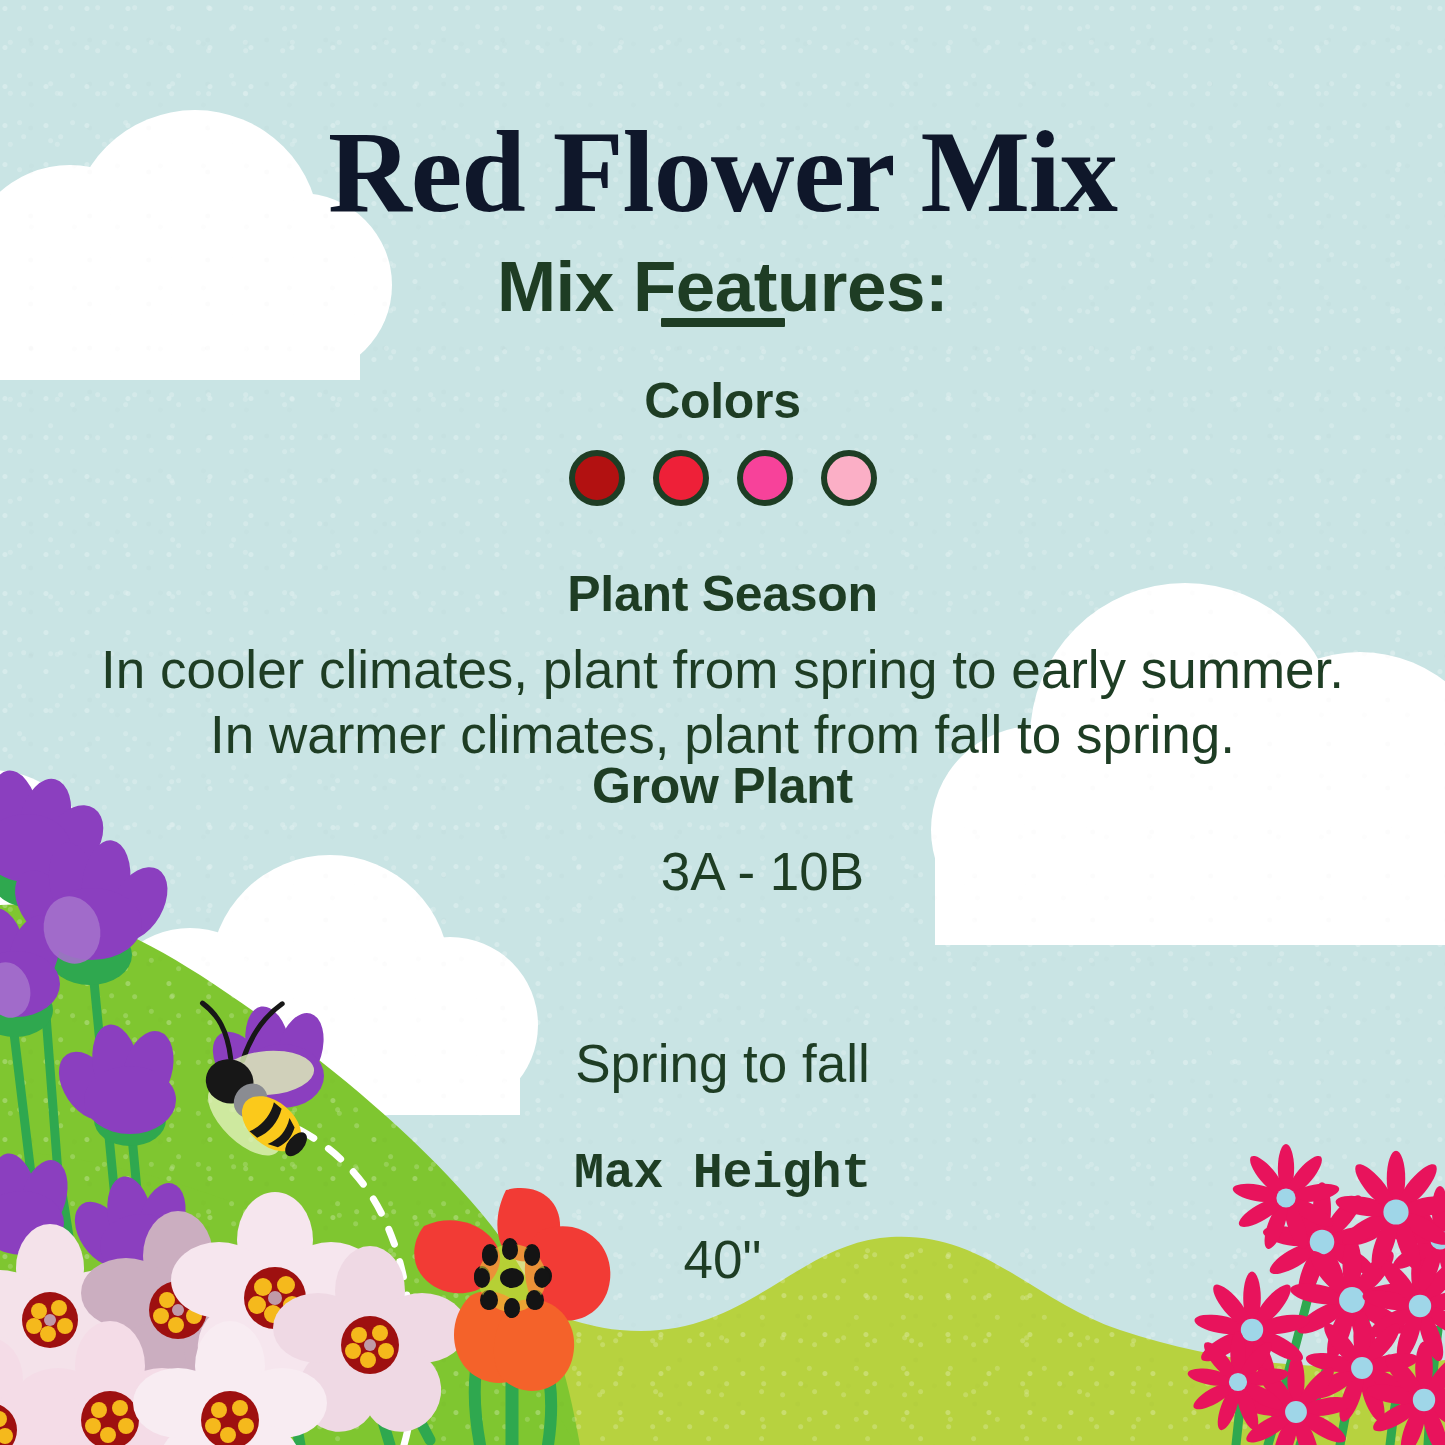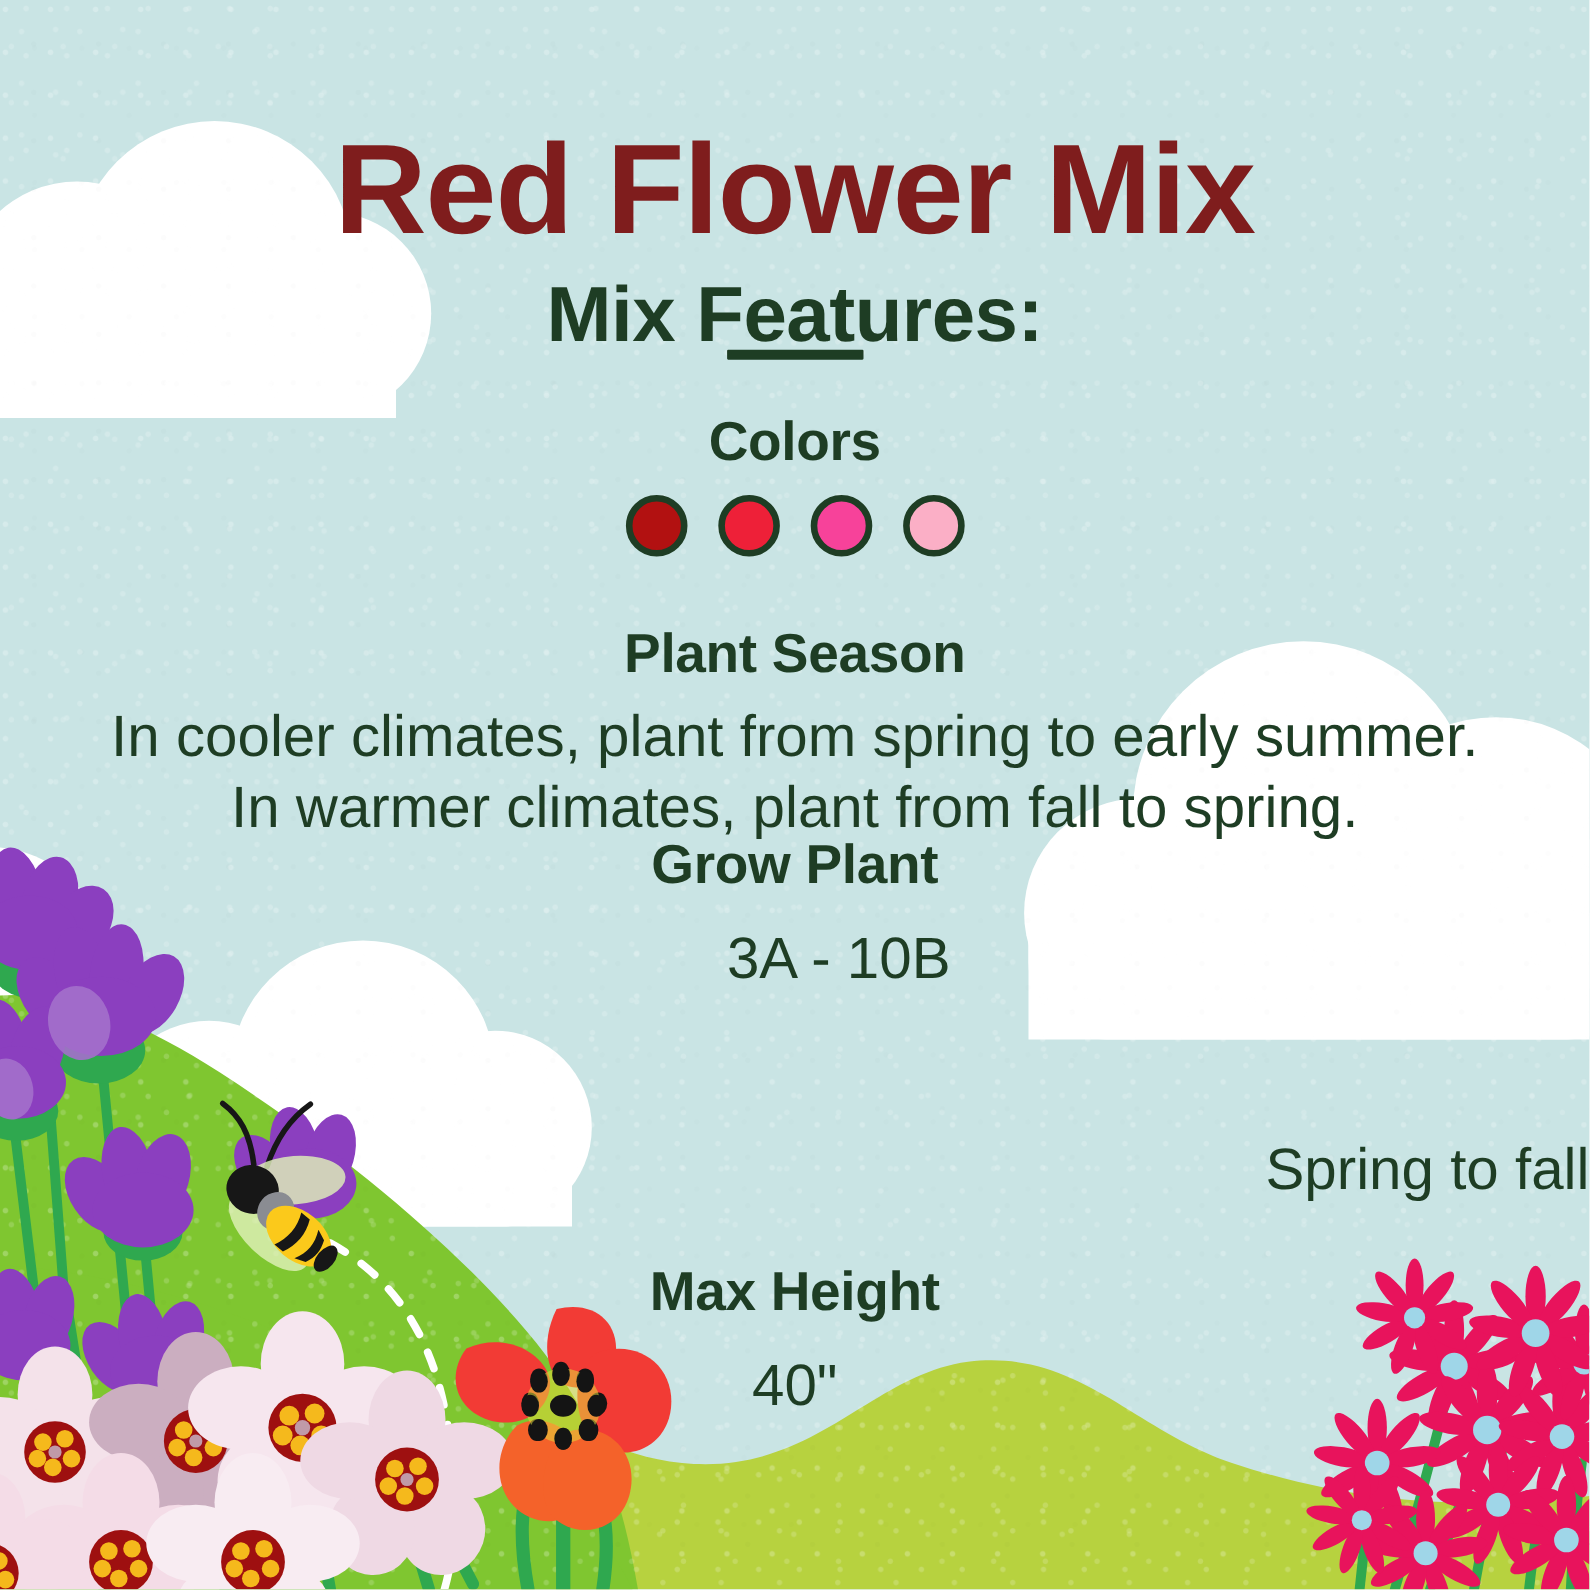--- a/index.html
+++ b/index.html
@@ -47,26 +47,26 @@
     width:1445px; height:1445px;
     z-index:5;
     text-align:center;
     color:#1e3d24;
     pointer-events:none;
   }
   #content > * { pointer-events:auto; }
 
   #title {
     position:absolute; top:112px; left:0; width:1445px;
-    font-family:Liberation Sans, sans-serif;
+    font-family:Liberation Serif, serif;
     font-weight:700;
     font-size:116px;
     line-height:1.05;
     letter-spacing:-1px;
-    color:#7f1d1d;
+    color:#0f172a;
   }
 
   #features-heading {
     position:absolute; top:246px; left:0; width:1445px;
     font-size:71px; font-weight:700;
     letter-spacing:-.5px;
   }
 
   #divider {
     position:absolute; top:318px; left:50%;
@@ -97,23 +97,23 @@
     border:6px solid #1e3d24;
   }
 
   #plant-season-title { top:565px; }
   #plant-season-body  { top:638px; }
 
   #grow-zone-title { top:757px; }
   #grow-zone-body  { top:840px;margin-left:40px; }
 
   #bloom-season-title { top:950px; }
-  #bloom-season-body  { top:1032px;text-align:right; }
-
-  #max-height-title { top:1145px; }
+  #bloom-season-body  { top:1032px; }
+
+  #max-height-title { top:1145px;font-family:Liberation Mono, monospace; }
   #max-height-body  { top:1228px; }
 </style>
 </head>
 <body>
 
 <div id="card">
 
   <svg class="layer" id="clouds-layer" viewBox="0 0 1445 1445">
     <g fill="#FFFFFF">
 

